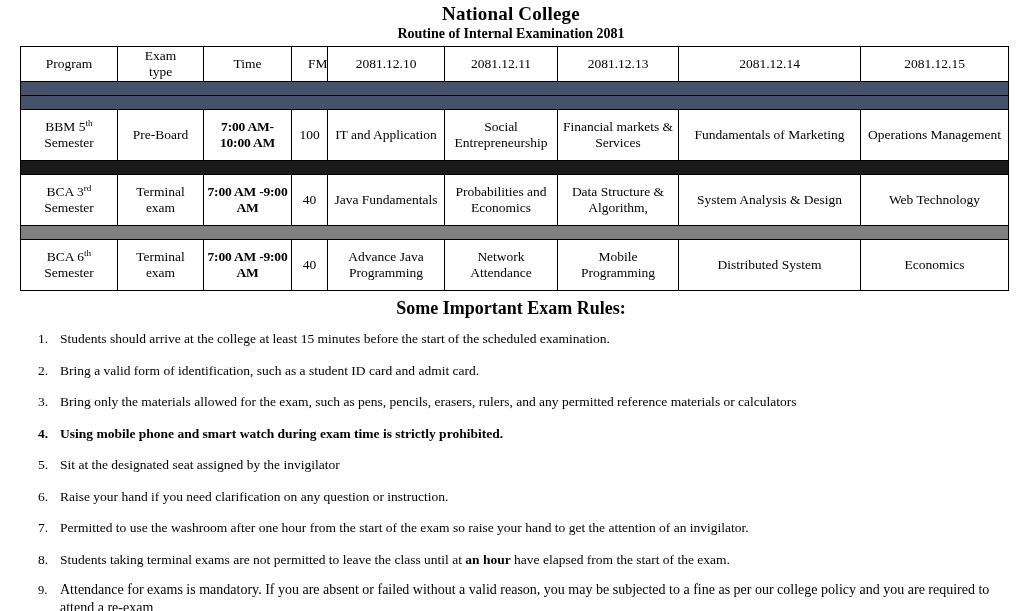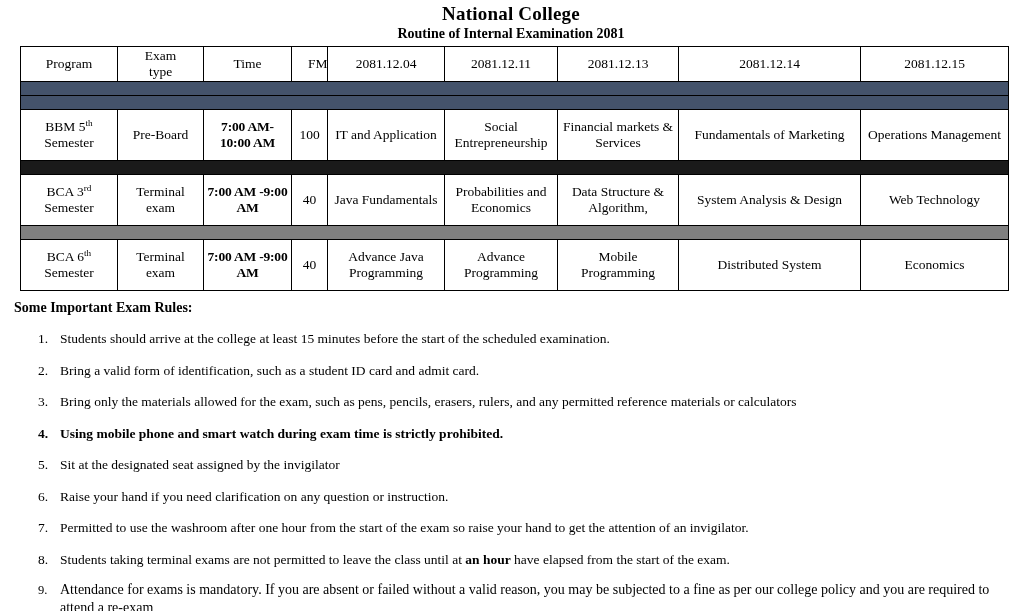--- a/index.html
+++ b/index.html
@@ -104,22 +104,23 @@
   tr.sep.slate td { background: #44536b; }
   tr.sep.black td { background: #1a1a1a; }
   tr.sep.gray  td { background: #808080; }
 
   
   .rules {
     margin: 8px 0 0 0;
     padding: 0 14px 0 14px;
   }
   .rules-title {
-    font-weight: bold;
-    font-size: 14px;
+    text-align: center;
+    font-weight: bold;
+    font-size: 18px;
     line-height: 18px;
     margin-bottom: 1px;
   }
   ol.rule-list {
     margin: 0;
     padding: 0;
     list-style: none;
     counter-reset: rulenum;
   }
   ol.rule-list li {
@@ -173,21 +174,21 @@
         <col style="width:121px">
         <col style="width:182px">
         <col style="width:148px">
       </colgroup>
       <tbody>
         <tr class="head">
           <td>Program</td>
           <td>Exam type</td>
           <td>Time</td>
           <td>FM</td>
-          <td>2081.12.04</td>
+          <td>2081.12.10</td>
           <td>2081.12.11</td>
           <td>2081.12.13</td>
           <td>2081.12.14</td>
           <td>2081.12.15</td>
         </tr>
 
         <tr class="sep slate">
           <td colspan="9" style="background: rgb(68, 83, 107);"></td>
         </tr>
 
@@ -227,21 +228,21 @@
         <tr class="sep gray">
           <td colspan="9" style="background: rgb(128, 128, 128);"></td>
         </tr>
 
         <tr class="data">
           <td class="prog-cell"><span>BCA 6</span><sup>th</sup><br><span>Semester</span></td>
           <td>Terminal exam</td>
           <td class="time-cell">7:00 AM -9:00 AM</td>
           <td class="fm-cell">40</td>
           <td>Advance Java Programming</td>
-          <td>Advance Programming</td>
+          <td>Network Attendance</td>
           <td>Mobile Programming</td>
           <td>Distributed System</td>
           <td>Economics</td>
         </tr>
       </tbody>
     </table>
   </div>
 
   <div class="rules">
     <div class="rules-title">Some Important Exam Rules:</div>

